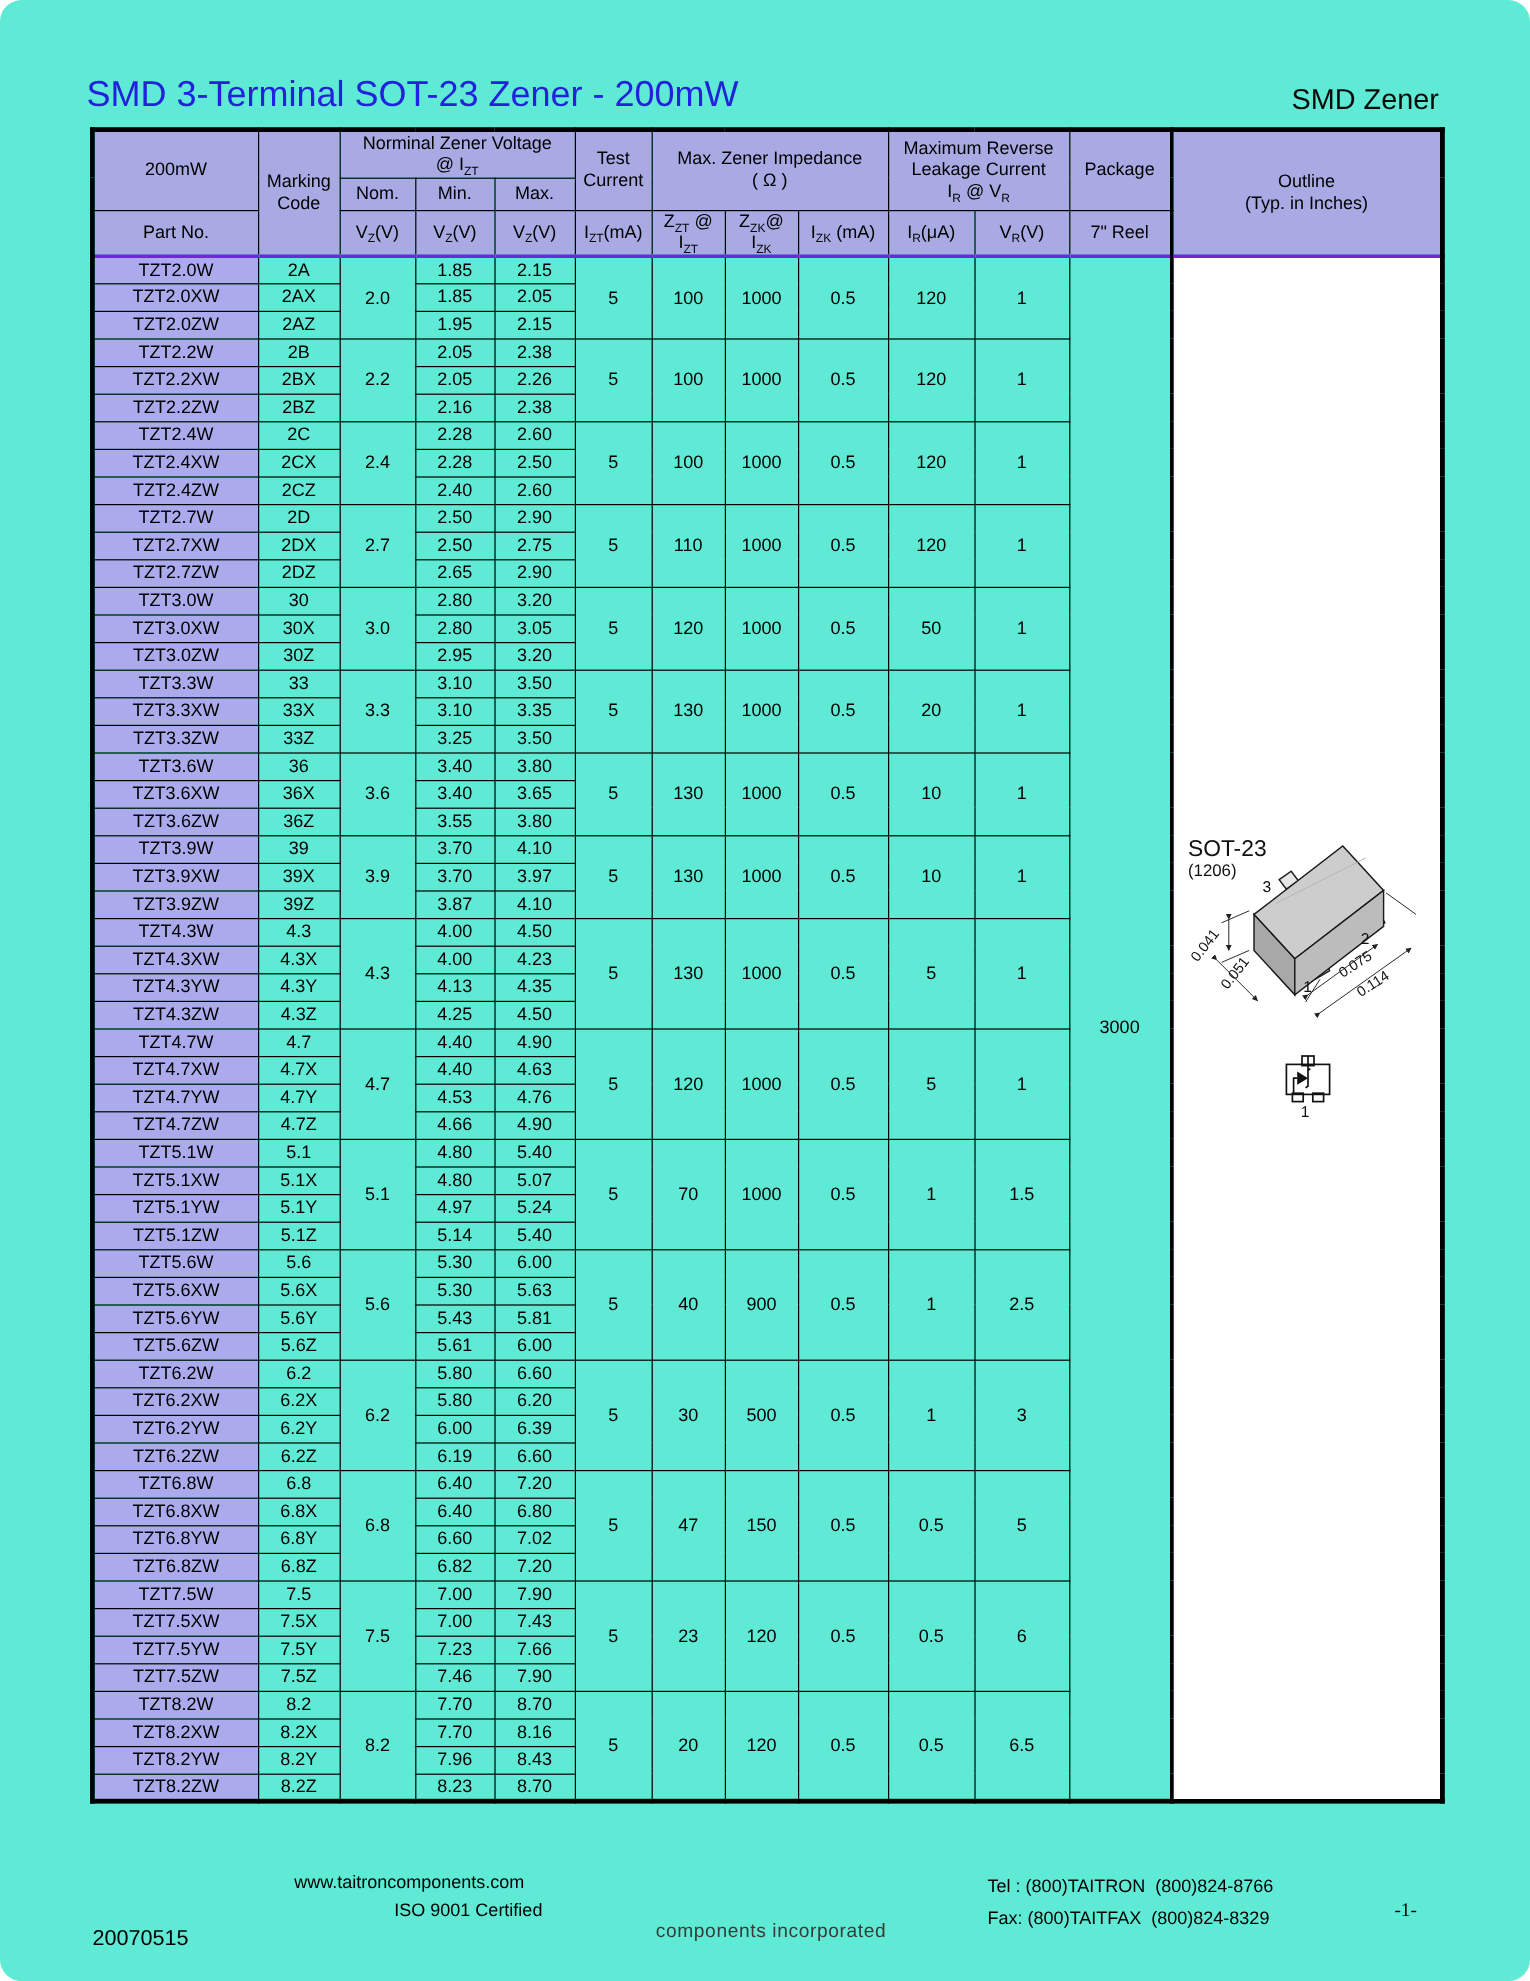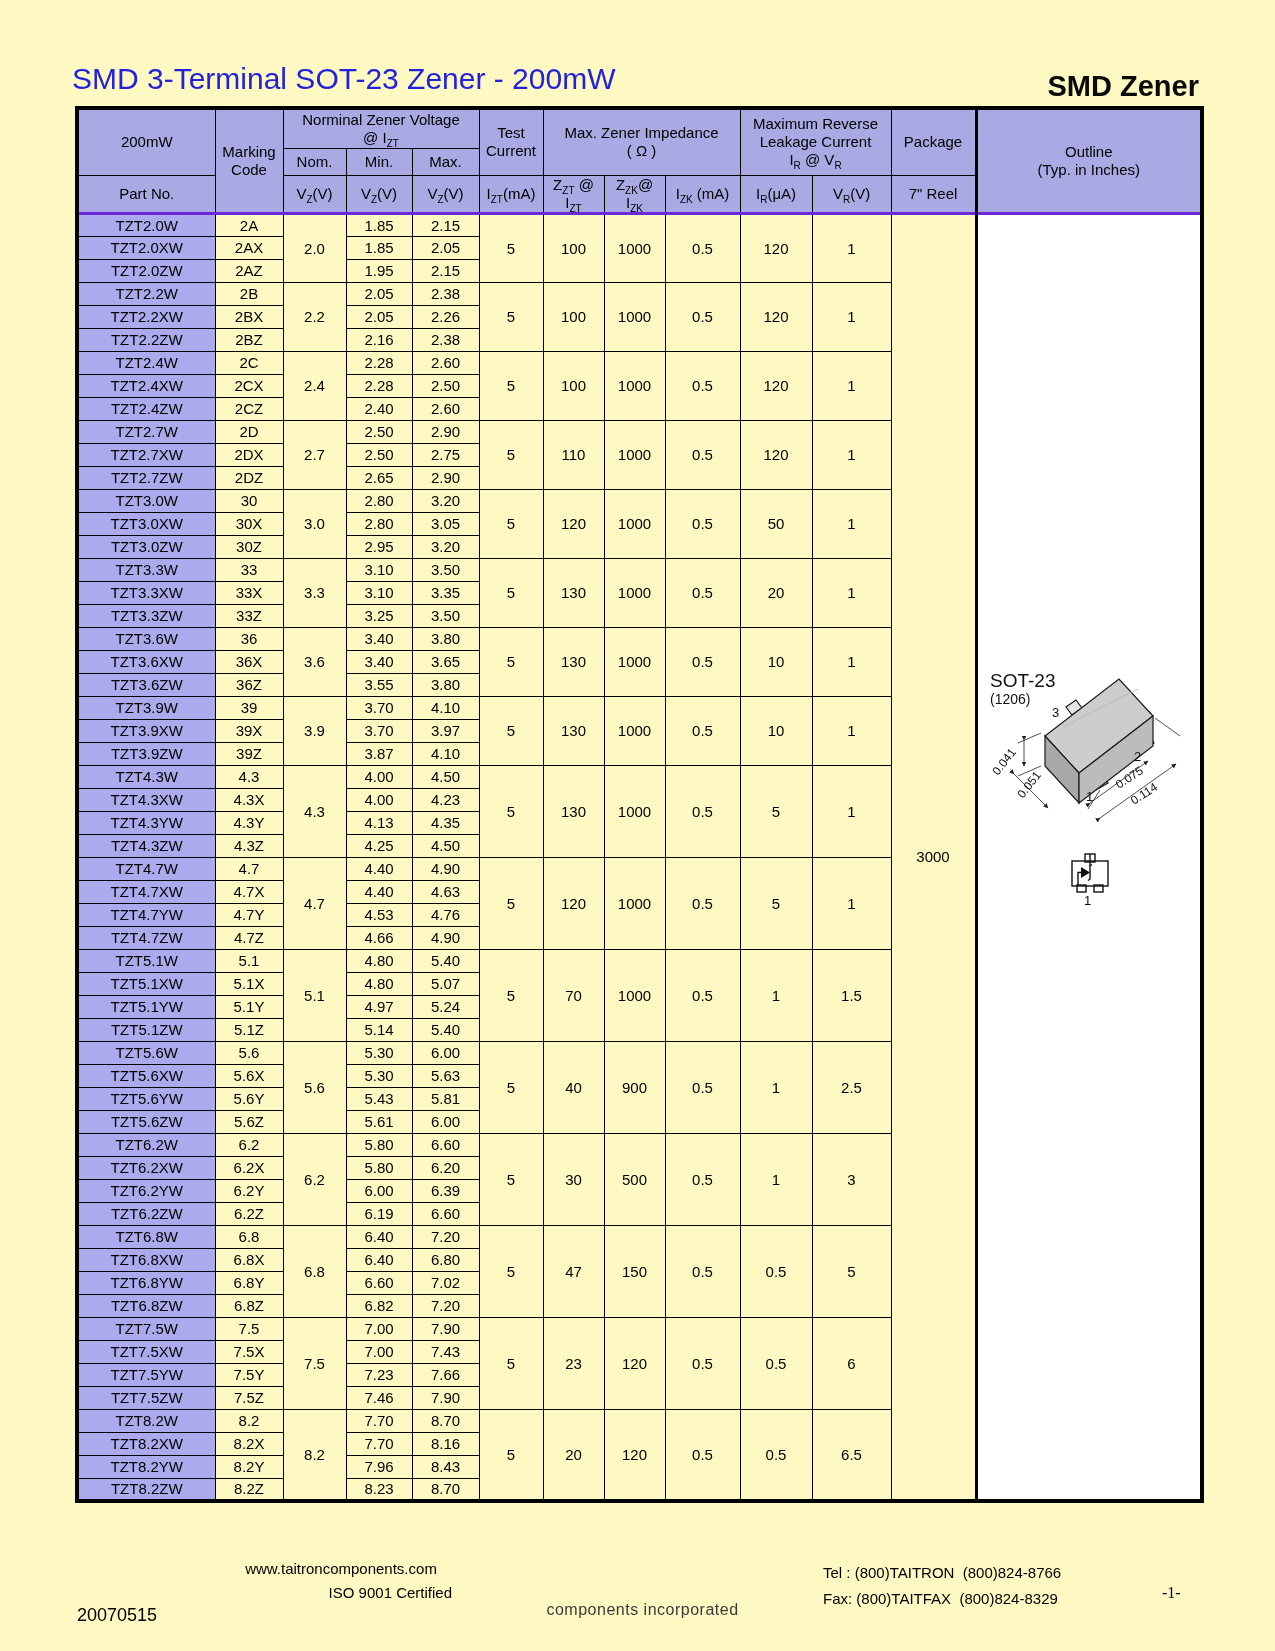--- a/index.html
+++ b/index.html
@@ -1,38 +1,38 @@
 <!DOCTYPE html>
 <html><head>
 <meta charset="utf-8">
 <style>
   html,body{margin:0;padding:0;background:#ffffff;}
-  .page{position:relative;width:1275px;height:1651px;background:#fef9c3;
-        font-family:"Liberation Sans",sans-serif;color:#000;overflow:hidden;}
+  .page{position:relative;width:1275px;height:1651px;background:#5eead4;
+        font-family:"Liberation Sans",sans-serif;color:#000;overflow:hidden;border-radius:18px;}
 
   .title{position:absolute;left:72px;top:62px;font-size:30px;color:#2222dd;white-space:nowrap;}
-  .brand{position:absolute;top:70px;right:76px;font-size:29px;font-weight:bold;color:#0a0a0a;white-space:nowrap;}
+  .brand{position:absolute;top:70px;right:76px;font-size:24px;font-weight:normal;color:#0a0a0a;white-space:nowrap;}
 
   
   .ztable{position:absolute;left:75px;top:106px;border-collapse:collapse;table-layout:fixed;
           width:1125px;border:4px solid #000;}
   .ztable th,.ztable td{border:1px solid #000;padding:0;font-size:15px;font-weight:normal;
           text-align:center;vertical-align:middle;overflow:hidden;}
   .ztable thead th{background:#a9a9e3;line-height:18px;}
   .hA{height:40px}.hB{height:27px}.hC th{height:33px;line-height:16px;}
   .powercell{font-size:26px;}
   .ztable sub{font-size:10px;line-height:0;}
   .ztable tbody tr{height:23px;}
   .pcol{background:#aaaaec;text-align:left;padding-left:5px;}
   .rcell{border-top:none;border-bottom:none;}
   .ztable tbody tr.gs td{border-top:1px solid #000;}
   .ztable tbody tr.first td{border-top:3px solid #6d28d9;}
   .outcell,.outhead{border-left:3px solid #000 !important;}
   .outcell{vertical-align:top;position:relative;background:#fff;}
-  .outline-wrap{position:absolute;top:422px;left:0;width:226px;height:340px;}
+  .outline-wrap{position:absolute;top:448px;left:0;width:226px;height:340px;}
   .outline-wrap svg{font-family:"Liberation Sans",sans-serif;}
   .ot-name{font-size:19px;fill:#111;}
   .ot-code{font-size:14px;fill:#111;}
   .dim{font-size:12px;fill:#111;}
   .pinlbl{font-size:13px;fill:#111;}
 
   
   .f-date{position:absolute;left:77px;top:1584px;font-size:18px;margin-top:21px;}
   .f-web{position:absolute;left:230px;top:1560px;width:222px;text-align:center;font-size:15px;}
   .f-iso{position:absolute;left:230px;top:1584px;width:222px;text-align:right;font-size:15px;}

